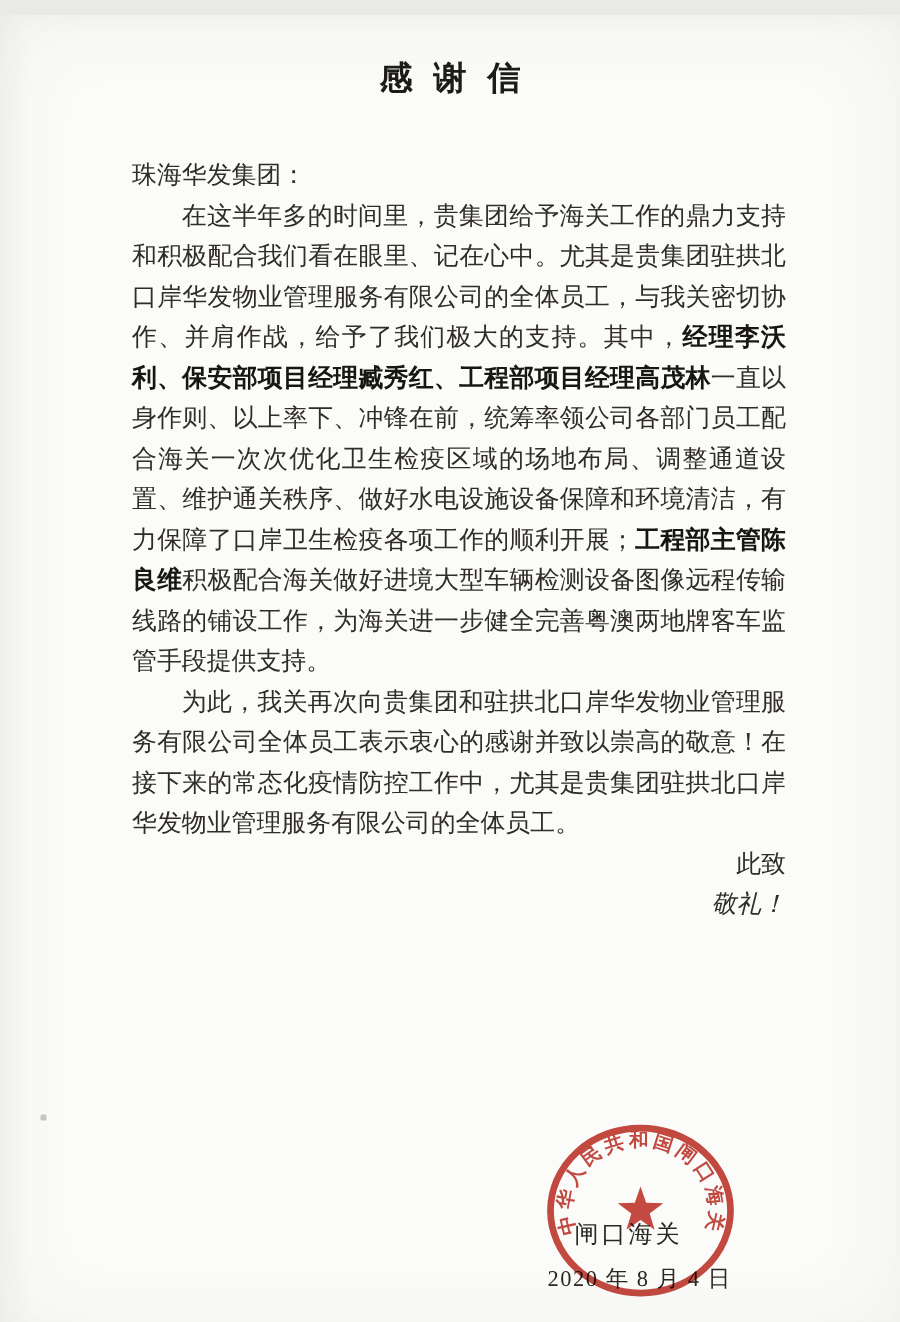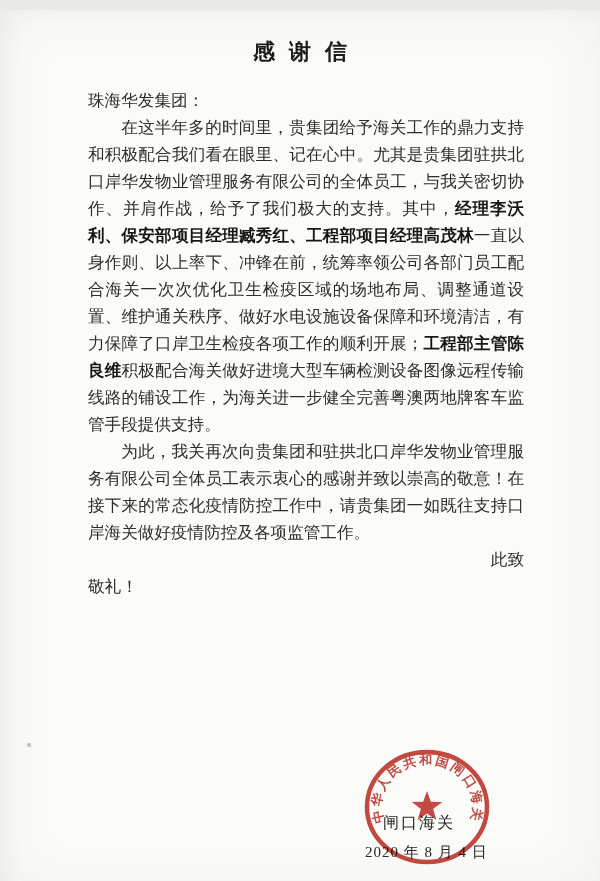--- a/index.html
+++ b/index.html
@@ -14,30 +14,30 @@
     overflow:hidden;
   }
   .title {
     margin:0; padding-top:27px;
     text-align:center;
     font-size:22px; font-weight:700;
     letter-spacing:14px; text-indent:14px;
     color:#1d1b19;
   }
   .letter-body {
-    position:absolute; left:88px; top:77px; width:436px;
+    position:absolute; left:88px; top:93px; width:436px;
     font-size:16.6px; line-height:27px;
     text-align:justify; text-justify:inter-character;
   }
   .letter-body p { margin:0; }
   .salutation { text-align:left; }
   .para { text-indent:2em; }
   .em { font-weight:700; color:#181613; }
   .closing-regards { text-indent:2em; margin-top:7px; text-align:right; }
-  .closing-salute { text-align:left; }
+  .closing-salute { text-align:right;font-style:italic; }
   .signer {
     position:absolute; left:383px; top:803px;
     font-size:16px; letter-spacing:2px; color:#2a2825; z-index:1;
   }
   .date {
     position:absolute; left:365px; top:833px;
     font-size:15px; letter-spacing:1px; color:#2a2825; z-index:1;
   }
   .seal {
     position:absolute; left:362px; top:733px;
@@ -64,21 +64,21 @@
   <div class="speck"></div>
 
   <h1 class="title">感谢信</h1>
 
   <div class="letter-body">
     <p class="salutation">珠海华发集团：</p>
 
 
     <p class="para"><span>在这半年多的时间里，贵集团给予海关工作的鼎力支持和积极配合我们看在眼里、记在心中。尤其是贵集团驻拱北口岸华发物业管理服务有限公司的全体员工，与我关密切协作、并肩作战，给予了我们极大的支持。其中，</span><span class="em">经理李沃利、保安部项目经理臧秀红、工程部项目经理高茂林</span><span>一直以身作则、以上率下、冲锋在前，统筹率领公司各部门员工配合海关一次次优化卫生检疫区域的场地布局、调整通道设置、维护通关秩序、做好水电设施设备保障和环境清洁，有力保障了口岸卫生检疫各项工作的顺利开展；</span><span class="em">工程部主管陈良维</span><span>积极配合海关做好进境大型车辆检测设备图像远程传输线路的铺设工作，为海关进一步健全完善粤澳两地牌客车监管手段提供支持。</span></p>
 
-    <p class="para"><span>为此，我关再次向贵集团和驻拱北口岸华发物业管理服务有限公司全体员工表示衷心的感谢并致以崇高的敬意！在接下来的常态化疫情防控工作中，请贵集团一如既往支持口岸海关做好疫情防控及各项监管工作。</span></p>
+    <p class="para"><span>为此，我关再次向贵集团和驻拱北口岸华发物业管理服务有限公司全体员工表示衷心的感谢并致以崇高的敬意！在接下来的常态化疫情防控工作中，尤其是贵集团驻拱北口岸华发物业管理服务有限公司的全体员工。</span></p>
 
     <p class="closing-regards">此致</p>
     <p class="closing-salute">敬礼！</p>
   </div>
 
   <div class="signer">闸口海关</div>
   <div class="date">2020 年 8 月 4 日</div>
 
   <svg class="seal" width="130" height="130" viewBox="0 0 130 130" aria-hidden="true">
     <ellipse cx="65" cy="64" rx="60" ry="55" fill="none" stroke-width="4.5" stroke="#bf3a31"></ellipse>

